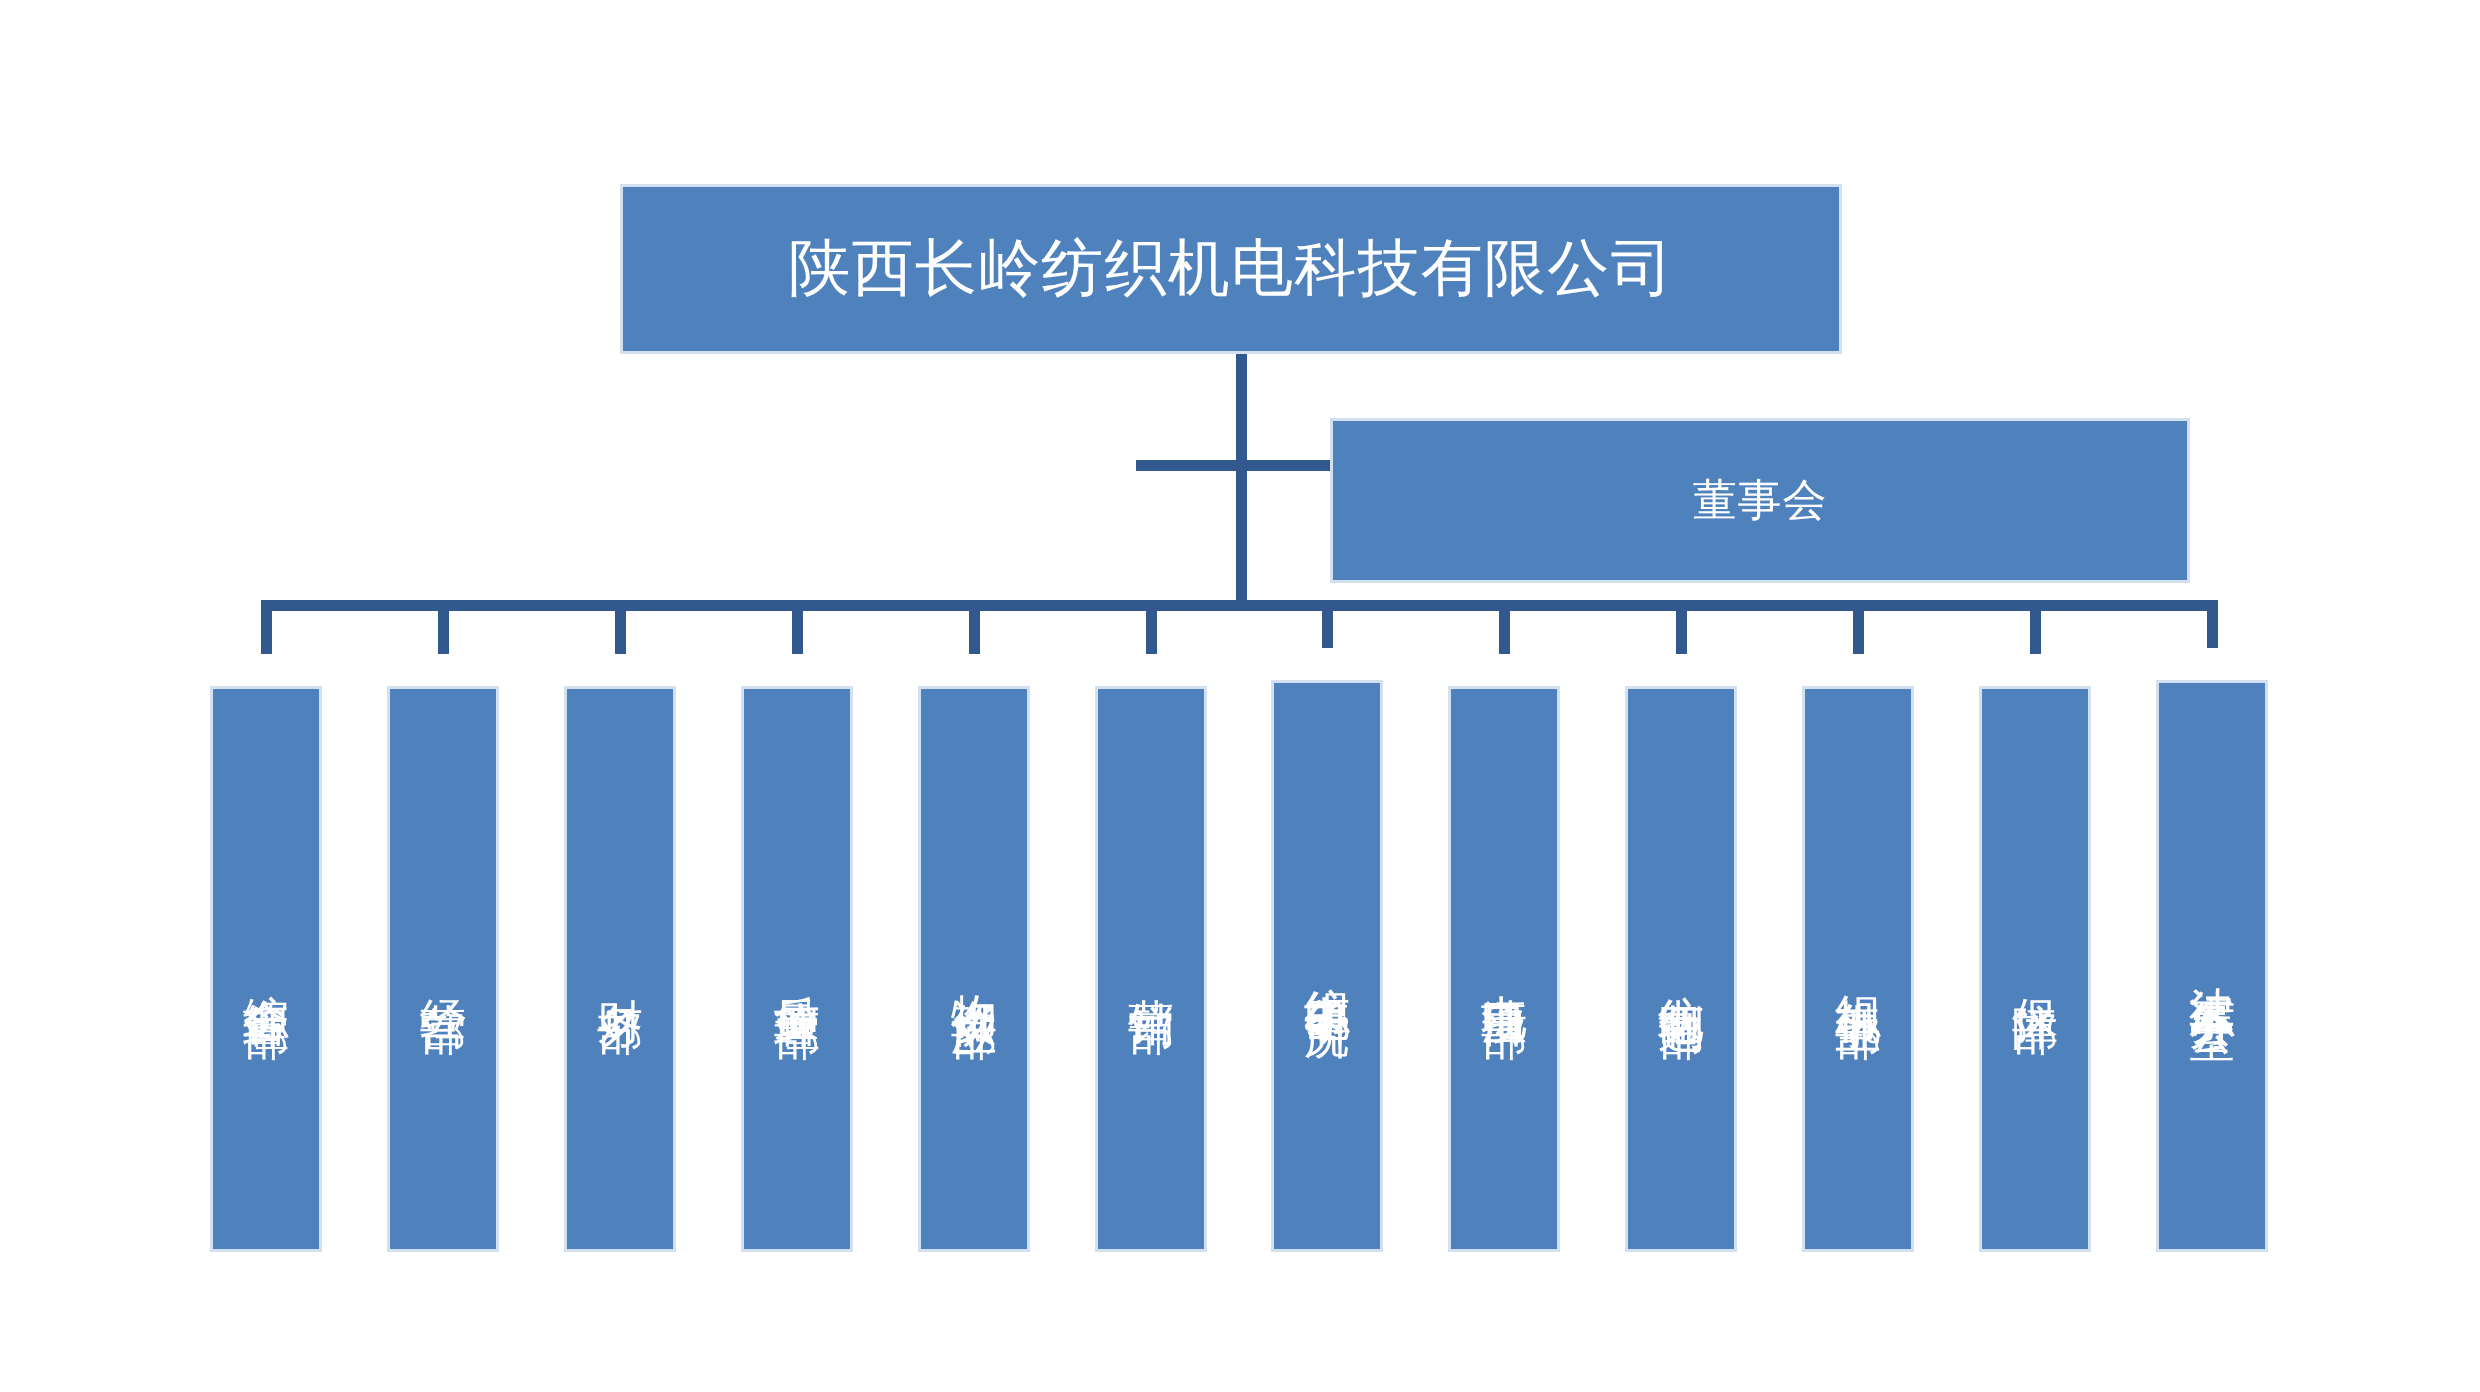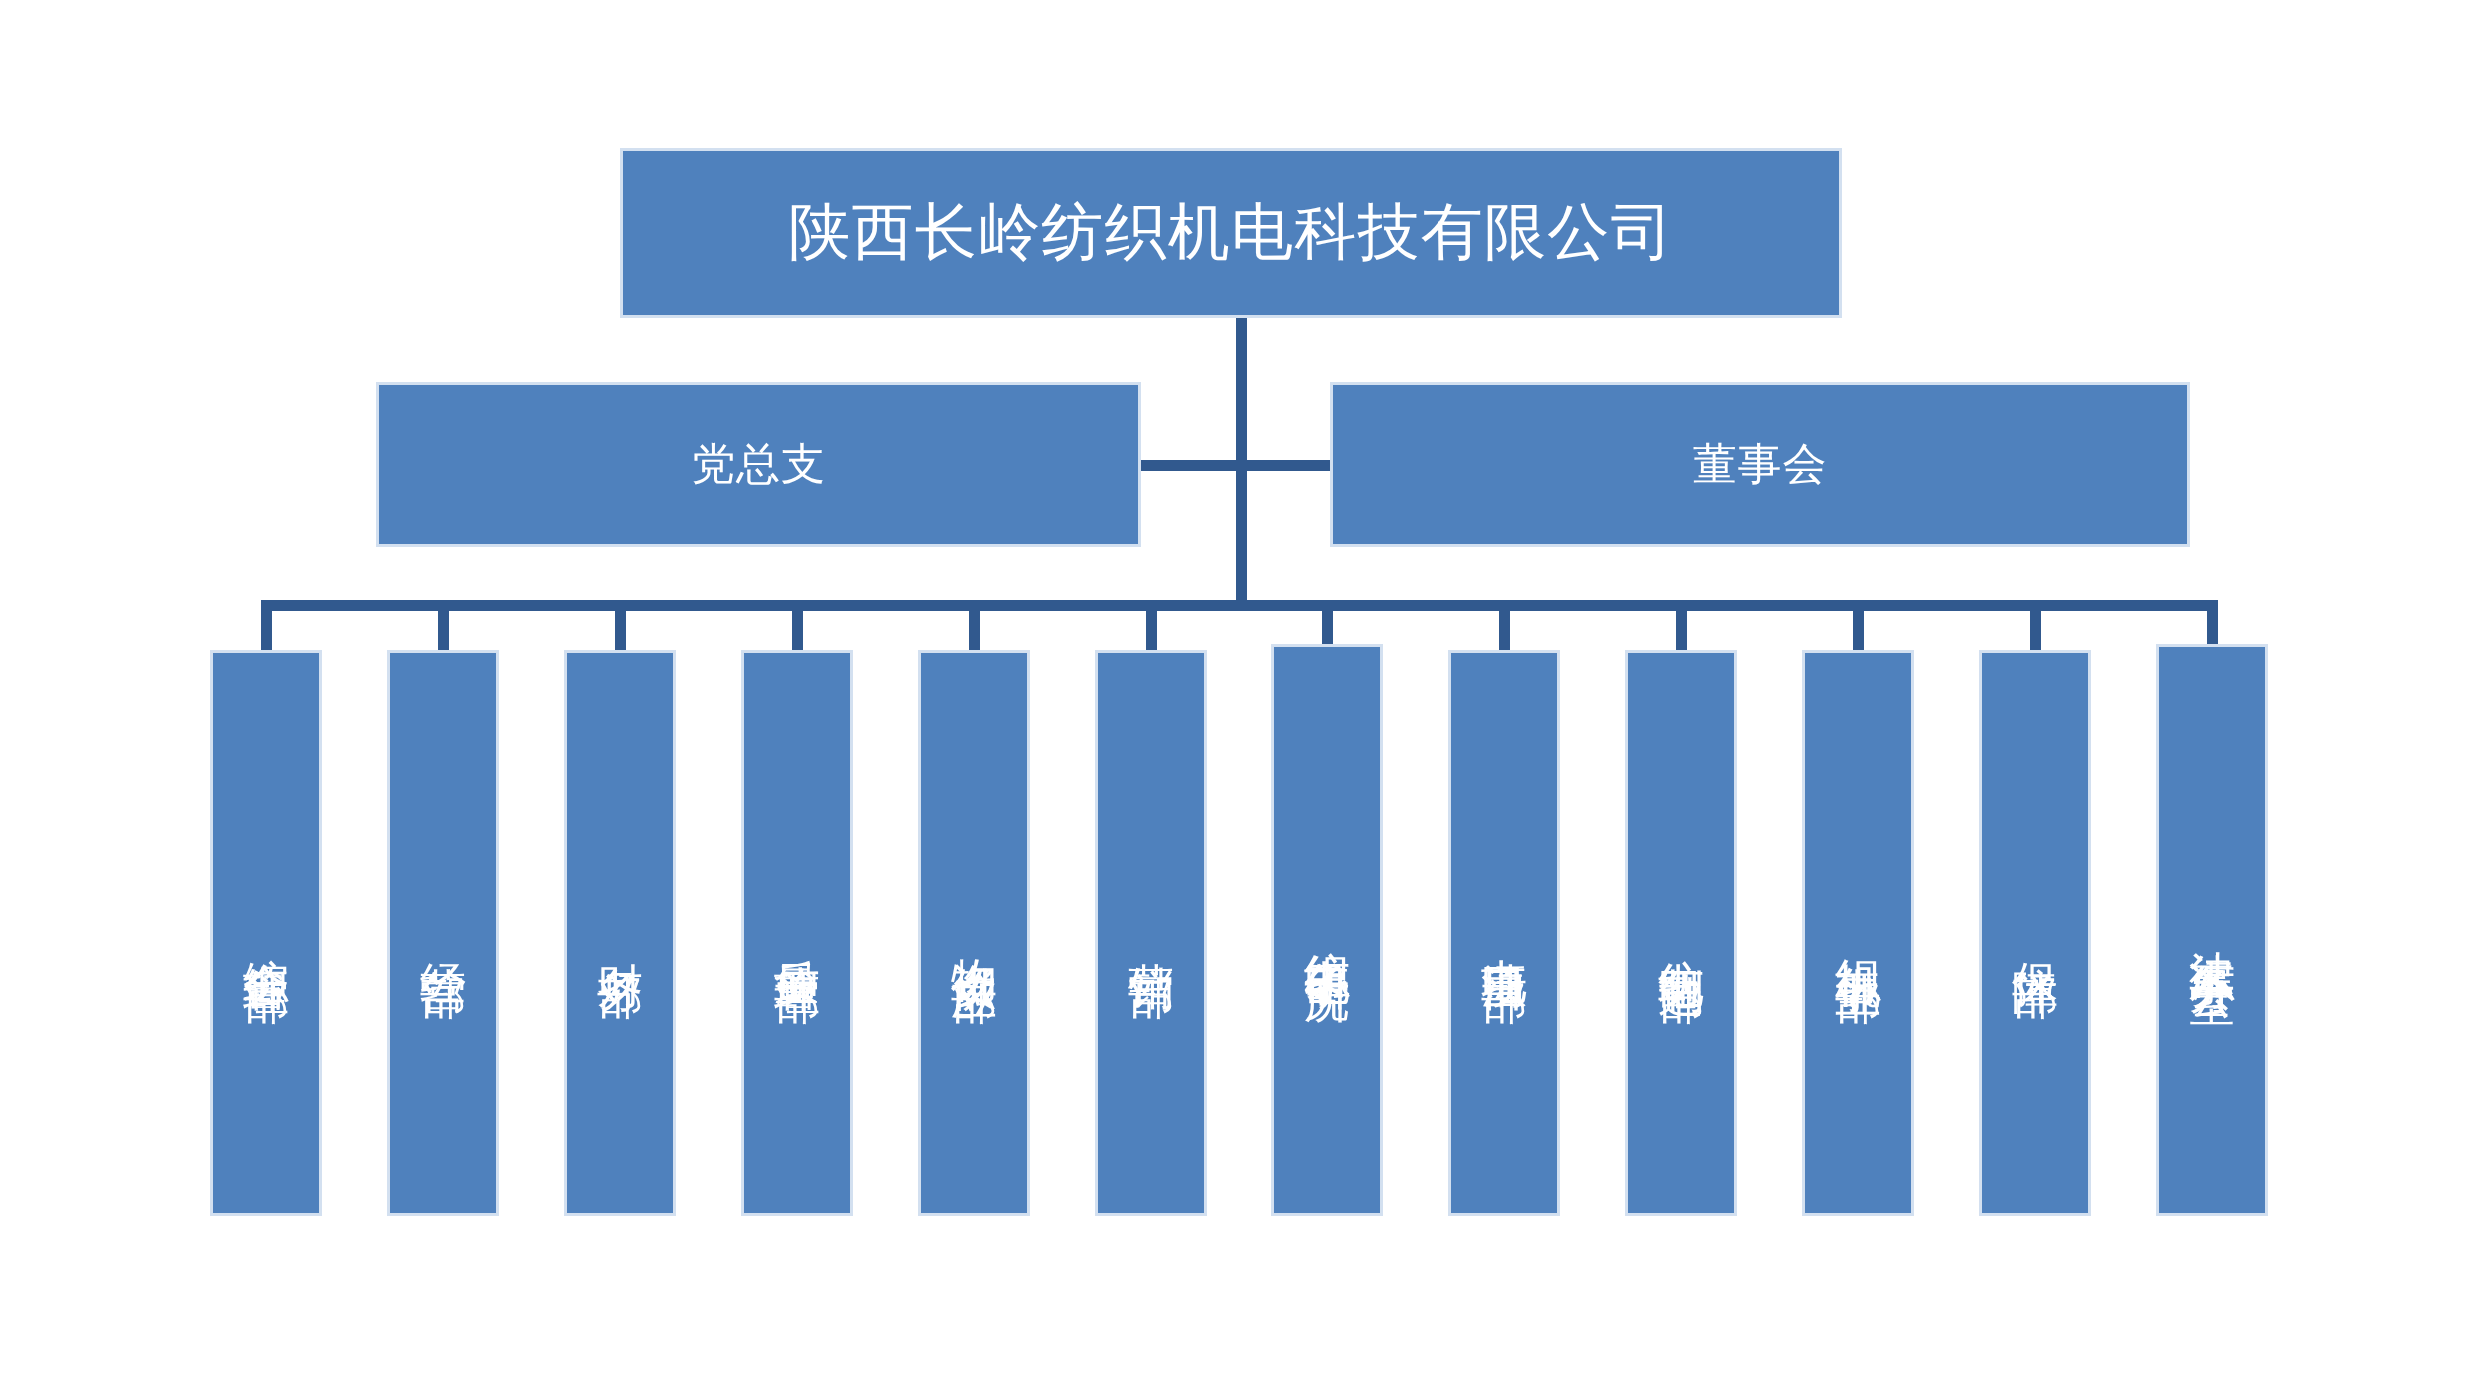--- a/index.html
+++ b/index.html
@@ -25,20 +25,21 @@
     box-sizing: border-box;
     background: #4F81BD;
     border: 3px solid #D3E0F0;
     color: #FFFFFF;
     display: flex;
     align-items: center;
     justify-content: center;
     text-align: center;
     line-height: 1.18;
     letter-spacing: 0.02em;
+    margin-top: 36px;
   }
 
   
   .node.root {
     left: 620px;
     top: 148px;
     width: 1222px;
     height: 170px;
     font-size: 62px;
   }
@@ -98,21 +99,20 @@
       <div class="conn v" style="position: absolute; left: 1322px; top: 600px; height: 48px;"></div>
       <div class="conn v" style="position: absolute; left: 1499px; top: 600px; height: 54px;"></div>
       <div class="conn v" style="position: absolute; left: 1676px; top: 600px; height: 54px;"></div>
       <div class="conn v" style="position: absolute; left: 1853px; top: 600px; height: 54px;"></div>
       <div class="conn v" style="position: absolute; left: 2030px; top: 600px; height: 54px;"></div>
       <div class="conn v" style="position: absolute; left: 2207px; top: 600px; height: 48px;"></div>
     </div>
 
   <div class="node root">陕西长岭纺织机电科技有限公司</div>
 
-  <div class="node lvl2 party">党总支</div>
   <div class="node lvl2 board">董事会</div>
 
   <div id="departments">
       <div class="node leaf" style="left: 210px; top: 650px; height: 566px;">综合管理部</div>
       <div class="node leaf" style="left: 387px; top: 650px; height: 566px;">经营部</div>
       <div class="node leaf" style="left: 564px; top: 650px; height: 566px;">财务部</div>
       <div class="node leaf" style="left: 741px; top: 650px; height: 566px;">质量管理部</div>
       <div class="node leaf" style="left: 918px; top: 650px; height: 566px;">物资供应部</div>
       <div class="node leaf" style="left: 1095px; top: 650px; height: 566px;">营销部</div>
       <div class="node leaf" style="left: 1271px; top: 644px; height: 572px;">纺织电子研究所</div>

